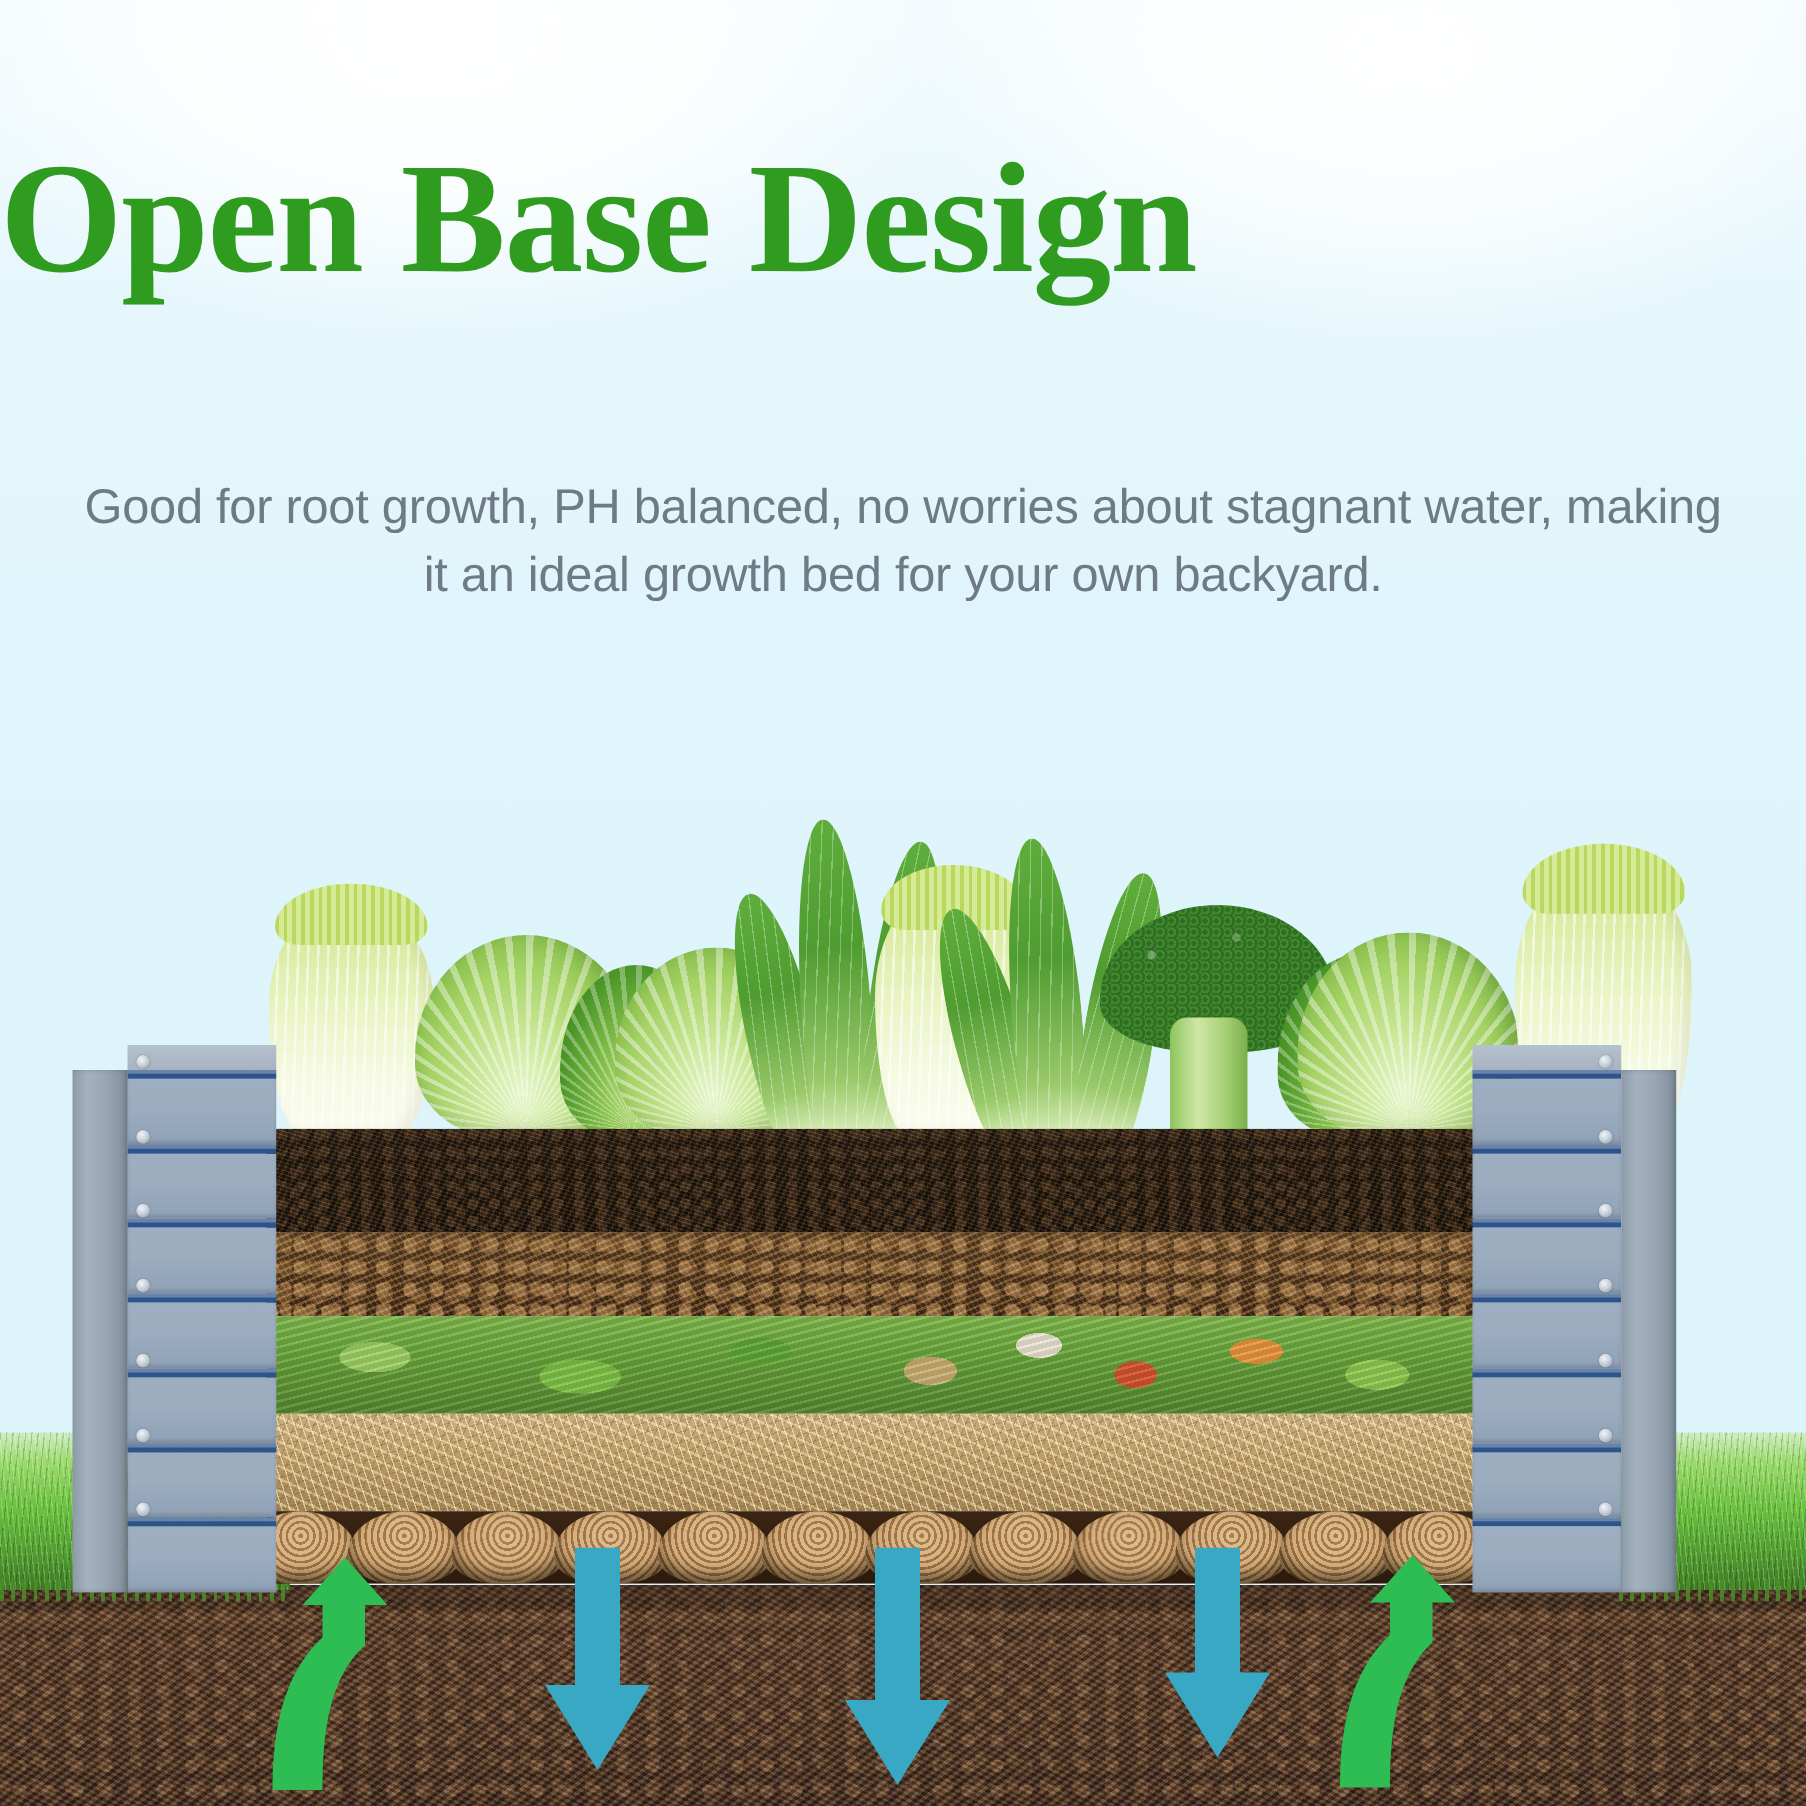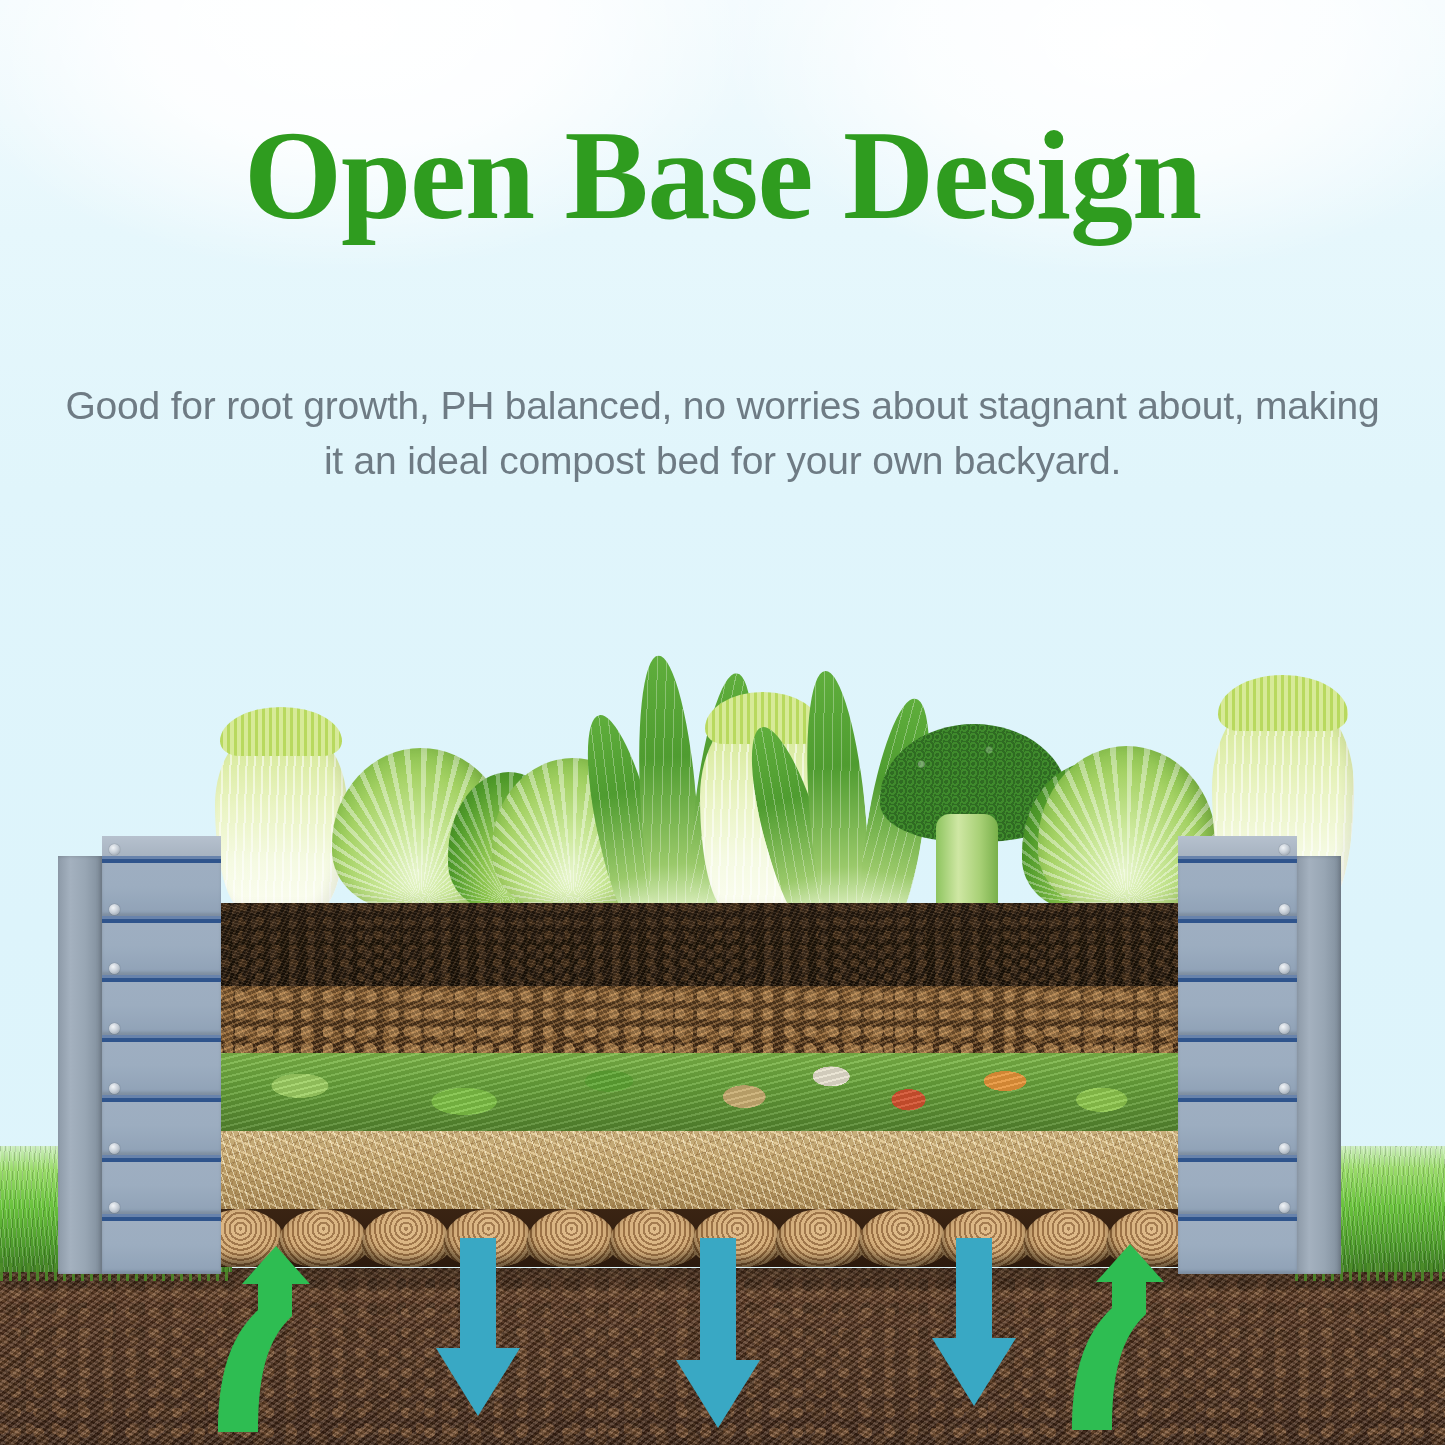--- a/index.html
+++ b/index.html
@@ -12,21 +12,21 @@
     position:relative;width:1445px;height:1445px;overflow:hidden;
     background:
       radial-gradient(ellipse 560px 330px at 24% 2%, #ffffff 0%, rgba(255,255,255,0.85) 36%, rgba(255,255,255,0) 74%),
       radial-gradient(ellipse 520px 300px at 78% 3%, #ffffff 0%, rgba(255,255,255,0.75) 40%, rgba(255,255,255,0) 78%),
       linear-gradient(180deg, #f3fbfe 0%, #e6f7fc 16%, #e0f5fb 34%, #ddf4fb 64%, #dff5fb 100%);
   }
 
   
   .title{
     position:absolute;left:0;right:0;top:112px;
-    text-align:center;
+    text-align:left;
     font-family:"Liberation Serif", serif;
     font-weight:bold;
     font-size:126px;
     line-height:1.02;
     letter-spacing:-1px;
     color:#2f9c1f;
     white-space:nowrap;
   }
   .subtitle{
     position:absolute;left:50%;transform:translateX(-50%);
@@ -237,21 +237,21 @@
   .arrows{position:absolute;left:0;right:0;top:1248px;height:190px;}
   .arrow{position:absolute;}
   .arrow svg{display:block;}
 </style>
 </head>
 <body>
 
 <div id="stage">
 
   <div class="title">Open Base Design</div>
-  <div class="subtitle">Good for root growth, PH balanced, no worries about stagnant about, making it an ideal compost bed for your own backyard.</div>
+  <div class="subtitle">Good for root growth, PH balanced, no worries about stagnant water, making it an ideal growth bed for your own backyard.</div>
 
   <div class="ground">
     <div class="ground-top-shade"></div>
   </div>
   <div class="grass left"></div>
   <div class="grass right"></div>
 
   <div class="veg-band">
 
     <div class="veg napa" style="left:215px;width:132px;height:188px;"></div>

